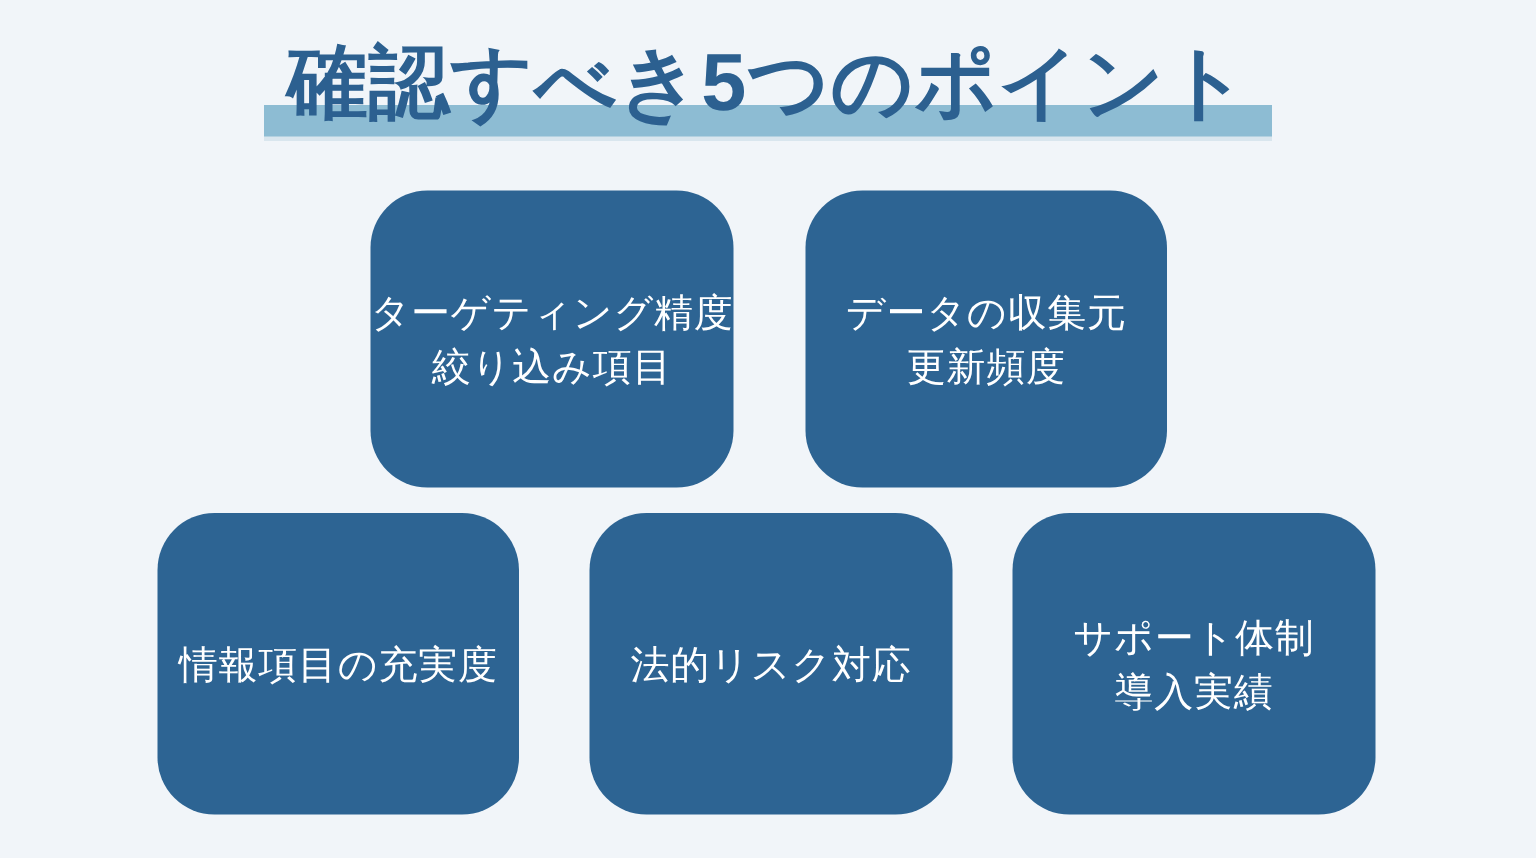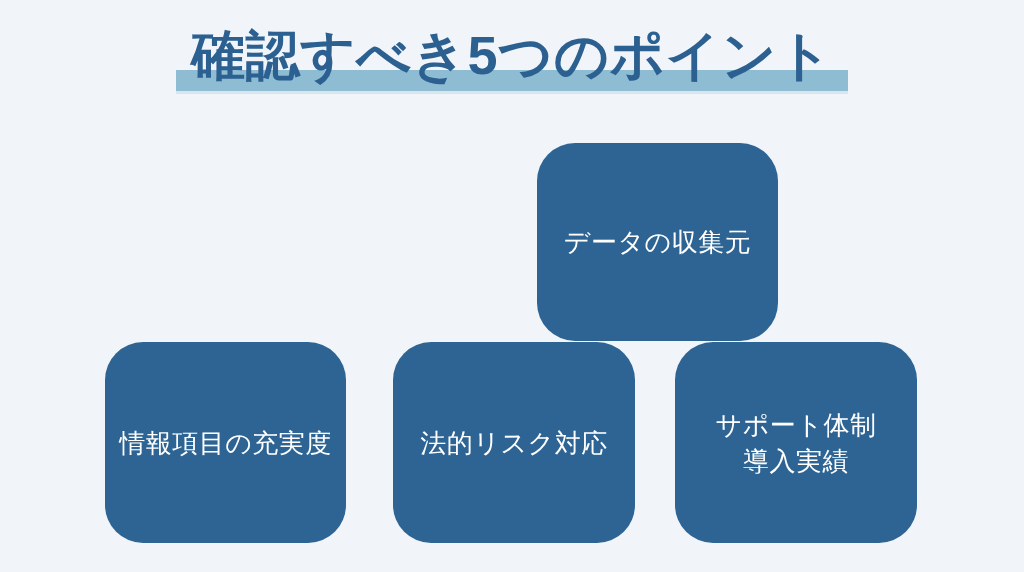--- a/index.html
+++ b/index.html
@@ -64,38 +64,43 @@
     justify-content:center;
     text-align:center;
     color:var(--card-text);
     font-size:26px;
     font-weight:500;
     line-height:36px;
     letter-spacing:0.5px;
     white-space:nowrap;
   }
   .card-1{left:247px;top:127px;width:242px;height:198px;}
-  .card-2{left:537px;top:143px;width:241px;height:198px;}
+  .card-2{left:537px;top:127px;width:241px;height:198px;}
   .card-3{left:105px;top:342px;width:241px;height:201px;}
   .card-4{left:393px;top:342px;width:242px;height:201px;}
   .card-5{left:675px;top:342px;width:242px;height:201px;}
 </style>
 </head>
 <body>
 
 <div class="canvas">
 
   <div class="title-section">
     <div class="title-bar"></div>
     <h1 class="page-title">確認すべき5つのポイント</h1>
   </div>
 
+  <div class="card card-1">
+    <span class="line">ターゲティング精度</span>
+    <span class="line">絞り込み項目</span>
+  </div>
 
   <div class="card card-2">
     <span class="line">データの収集元</span>
+    <span class="line">更新頻度</span>
   </div>
 
   <div class="card card-4">
     <span class="line">法的リスク対応</span>
   </div>
 
   <div class="card card-3">
     <span class="line">情報項目の充実度</span>
   </div>
 

